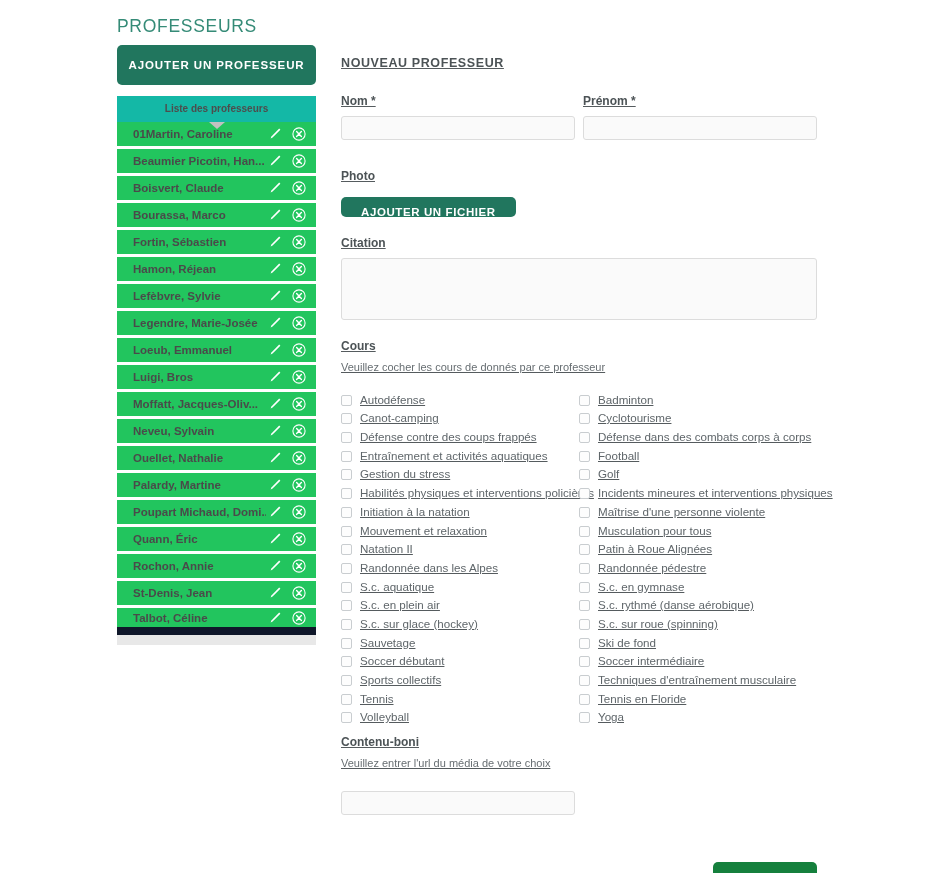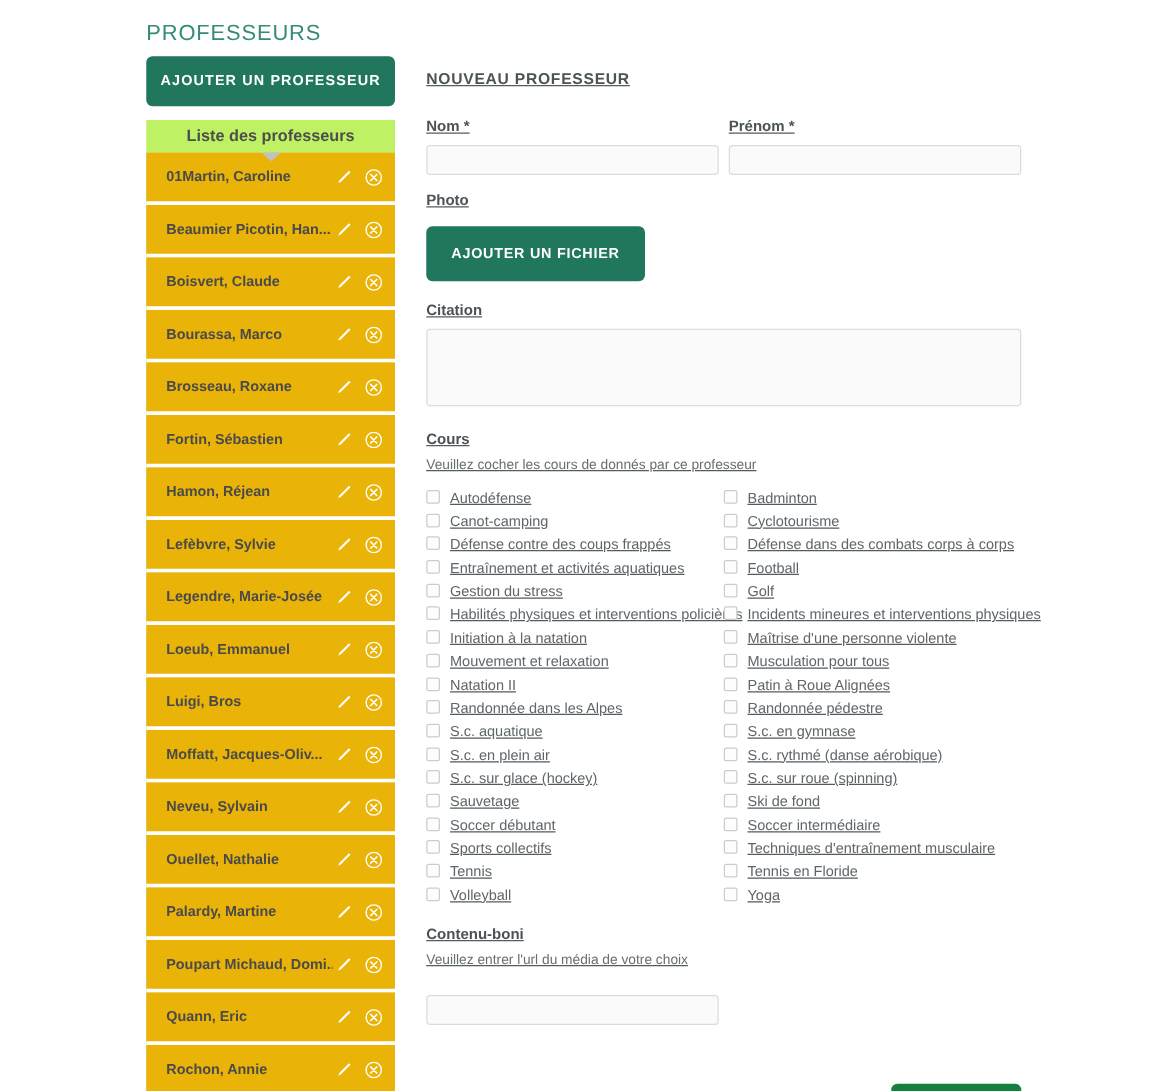--- a/index.html
+++ b/index.html
@@ -54,25 +54,25 @@
     font-family: "Liberation Sans", sans-serif;
     text-align: center;
     line-height: 40px;
     padding: 0;
   }
 
   .list-wrap { margin-top: 11px; width: 199px; }
 
   .list-header {
     position: relative;
-    background: #bef264;
+    background: #14b8a6;
     height: 26px;
     line-height: 26px;
     text-align: center;
-    font-size: 13px;
+    font-size: 10px;
     font-weight: bold;
     color: #4d4d4d;
   }
   .list-header::after {
     content: "";
     position: absolute;
     left: 50%;
     bottom: -7px;
     margin-left: -8px;
     width: 0; height: 0;
@@ -82,22 +82,22 @@
     z-index: 3;
   }
 
   .prof-list {
     background: #e8e8e8;
     padding-bottom: 10px;
   }
 
   .prof-item {
     position: relative;
-    height: 42px;
-    background: #eab308;
+    height: 27px;
+    background: #22c55e;
     border-bottom: 3px solid #ffffff;
     display: flex;
     align-items: center;
     padding-left: 16px;
     padding-right: 8px;
     cursor: pointer;
   }
   .prof-item:last-child { border-bottom: 8px solid #0f172a; }
 
   .prof-name {
@@ -156,29 +156,29 @@
     background: #fafafa;
     border: 1px solid #dcdcdc;
     border-radius: 3px;
     font-size: 12px;
     padding: 2px 6px;
     color: #444;
     font-family: "Liberation Sans", sans-serif;
     outline: none;
   }
 
-  .photo-block { margin-top: 13px; }
+  .photo-block { margin-top: 29px; }
 
   .btn-file {
     display: inline-block;
     background: #21765e;
     color: #fff;
     border: none;
     border-radius: 5px;
-    height: 44px;
+    height: 20px;
     line-height: 30px;
     padding: 0 20px;
     font-size: 11.5px;
     font-weight: bold;
     letter-spacing: 0.6px;
     cursor: pointer;
     font-family: "Liberation Sans", sans-serif;
     margin-top: 6px;
   }
 
@@ -208,21 +208,21 @@
 
   .cb-columns {
     display: flex;
     margin-top: 14px;
   }
   .cb-col { width: 238px; }
   .cb-col.right { width: 340px; }
 
   .cb-row {
     display: flex;
-    align-items: flex-start;
+    align-items: flex-end;
     height: 18.7px;
     cursor: pointer;
   }
   .cb-box {
     width: 11px;
     height: 11px;
     border: 1px solid #c9cdd0;
     background: #fdfdfd;
     border-radius: 2px;
     margin-right: 8px;
@@ -323,34 +323,20 @@
               </svg>
             </span>
             <span class="icon-btn del">
               <svg width="14" height="14" viewBox="0 0 14 14">
                 <circle cx="7" cy="7" r="6.1" fill="none" stroke="#ffffff" stroke-width="1.1"></circle>
                 <path d="M4.6 4.6 9.4 9.4 M9.4 4.6 4.6 9.4" stroke="#ffffff" stroke-width="1.4" stroke-linecap="round"></path>
               </svg>
             </span>
           </div>
           <div class="prof-item">
-            <span class="prof-name">Brosseau, Roxane</span>
-            <span class="icon-btn edit">
-              <svg width="14" height="14" viewBox="0 0 14 14">
-                <path d="M11.2 1.6 12.4 2.8 4.6 10.6 2.6 11.4 3.4 9.4Z" fill="#ffffff"></path>
-              </svg>
-            </span>
-            <span class="icon-btn del">
-              <svg width="14" height="14" viewBox="0 0 14 14">
-                <circle cx="7" cy="7" r="6.1" fill="none" stroke="#ffffff" stroke-width="1.1"></circle>
-                <path d="M4.6 4.6 9.4 9.4 M9.4 4.6 4.6 9.4" stroke="#ffffff" stroke-width="1.4" stroke-linecap="round"></path>
-              </svg>
-            </span>
-          </div>
-          <div class="prof-item">
             <span class="prof-name">Fortin, Sébastien</span>
             <span class="icon-btn edit">
               <svg width="14" height="14" viewBox="0 0 14 14">
                 <path d="M11.2 1.6 12.4 2.8 4.6 10.6 2.6 11.4 3.4 9.4Z" fill="#ffffff"></path>
               </svg>
             </span>
             <span class="icon-btn del">
               <svg width="14" height="14" viewBox="0 0 14 14">
                 <circle cx="7" cy="7" r="6.1" fill="none" stroke="#ffffff" stroke-width="1.1"></circle>
                 <path d="M4.6 4.6 9.4 9.4 M9.4 4.6 4.6 9.4" stroke="#ffffff" stroke-width="1.4" stroke-linecap="round"></path>

